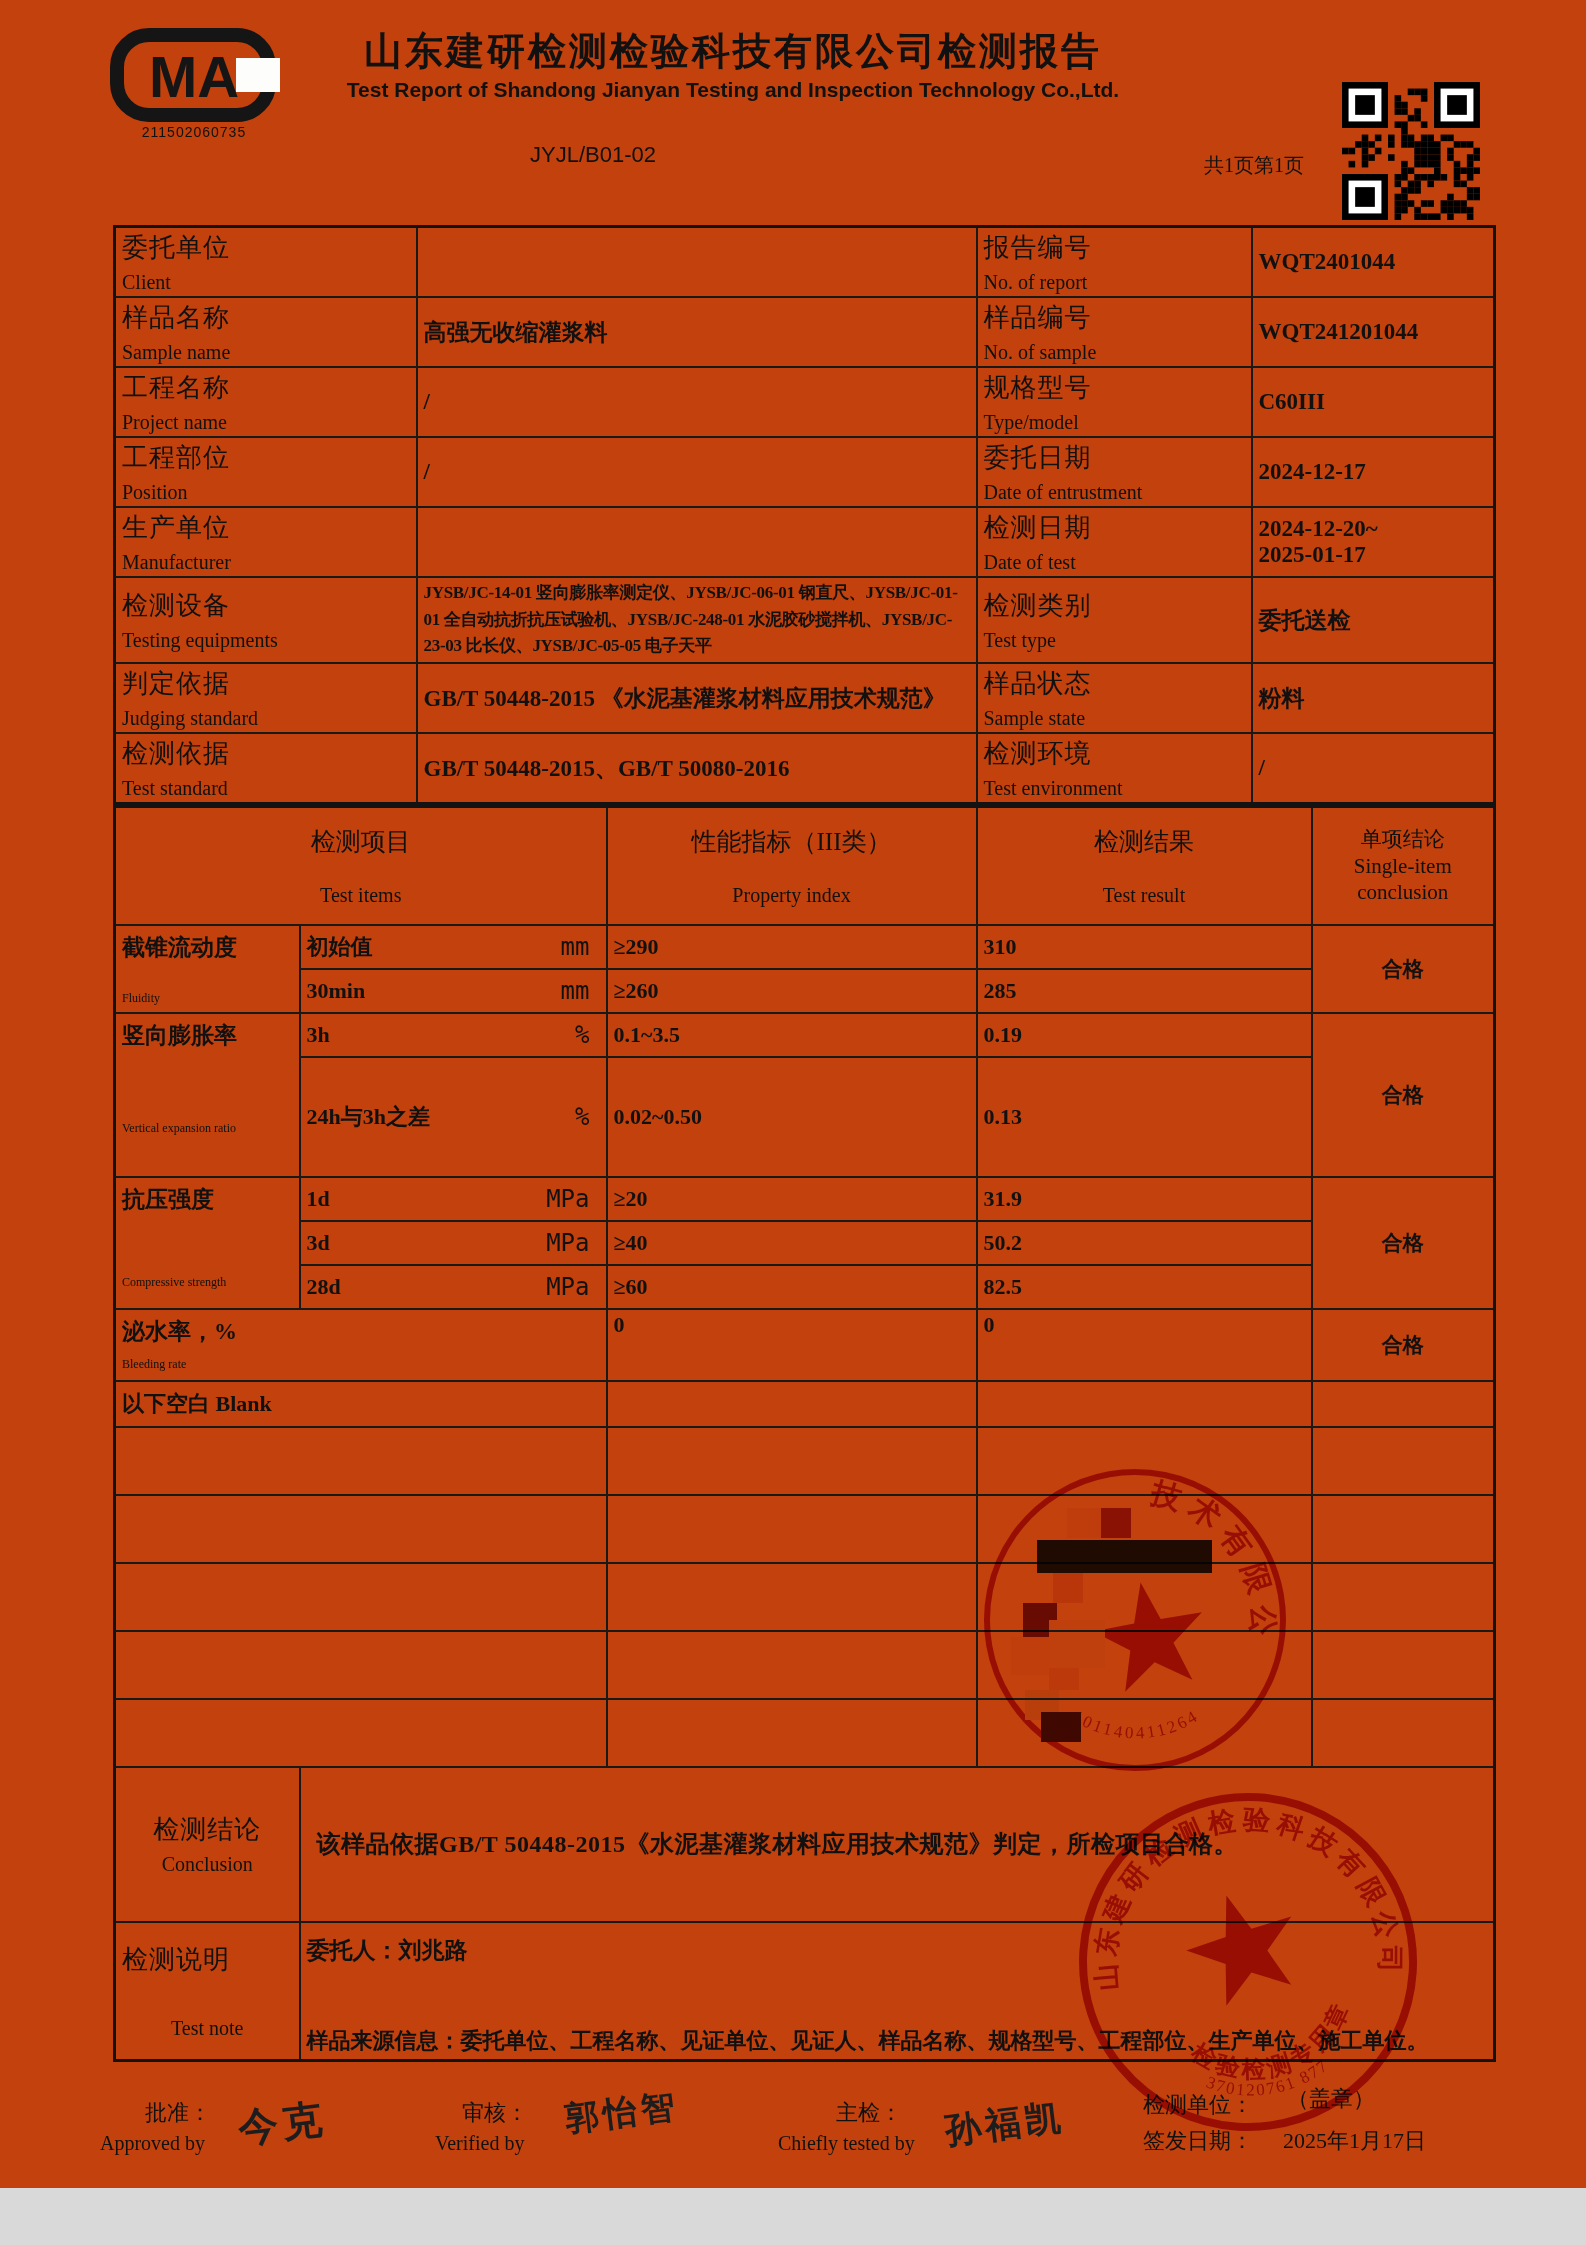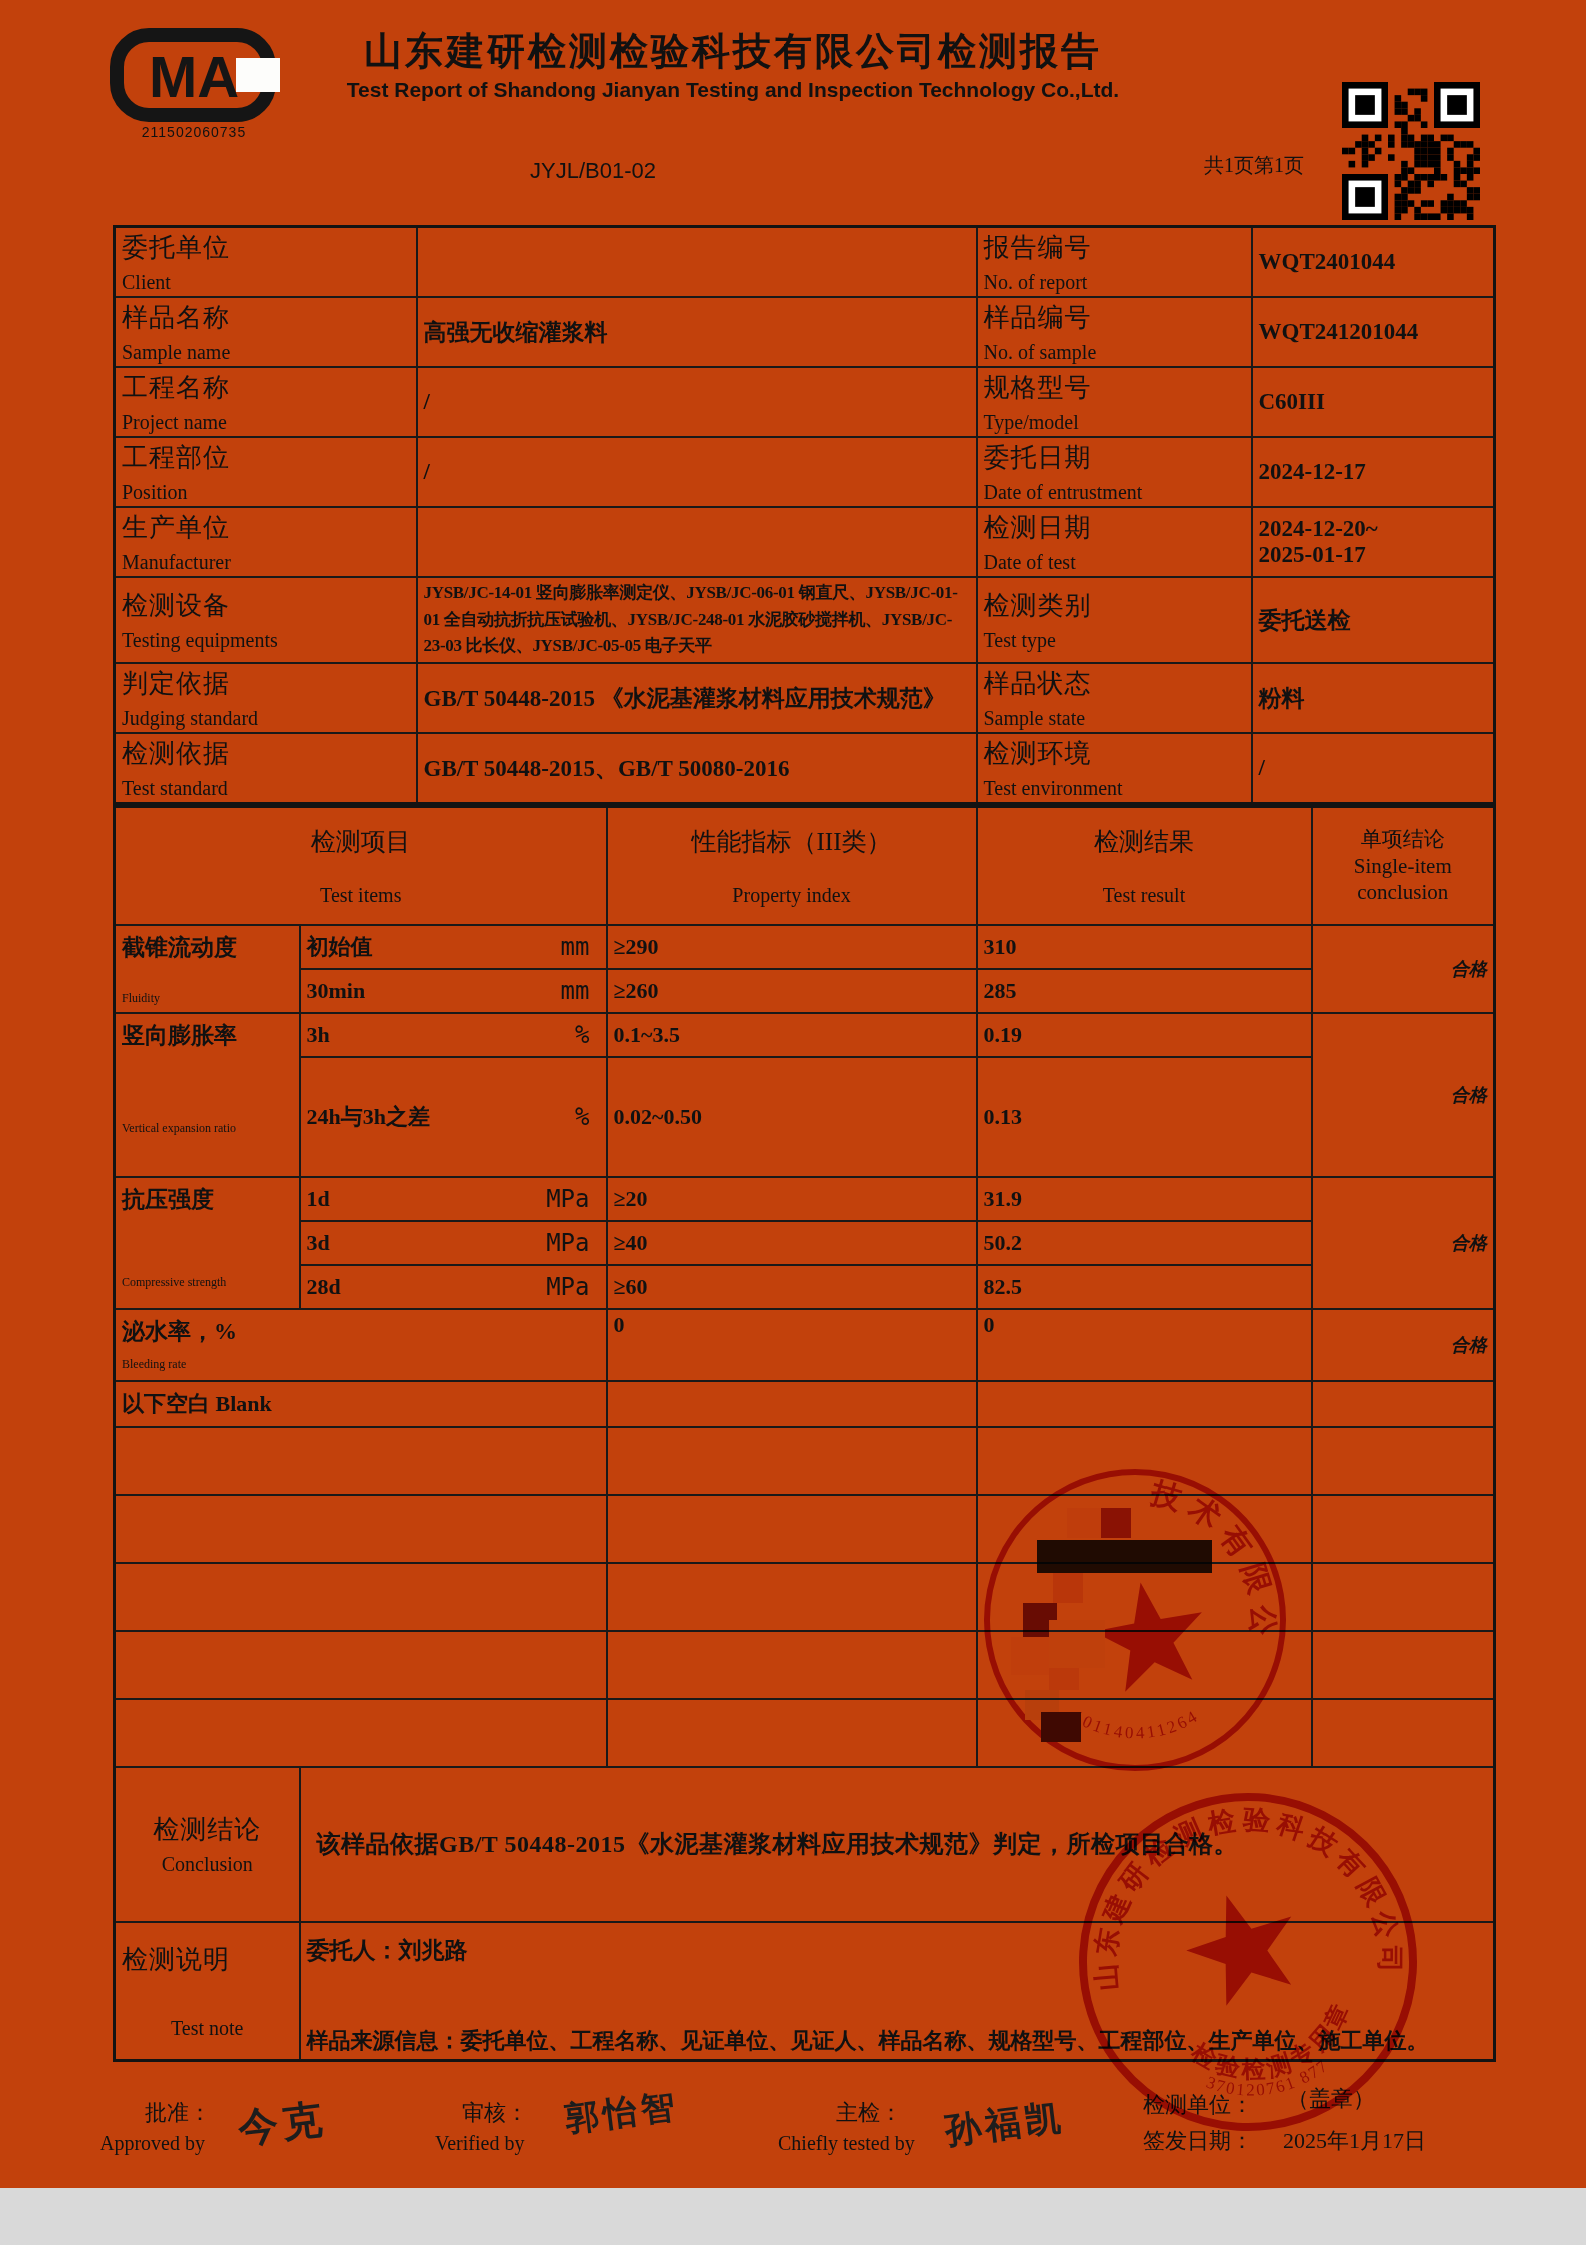--- a/index.html
+++ b/index.html
@@ -6,21 +6,21 @@
   .page{position:relative;width:1586px;height:2188px;background:#c2410c;overflow:hidden;
         font-family:"Liberation Serif","DejaVu Serif",serif;color:#111;}
   
   .hdr{position:relative;height:225px;}
   .cma{position:absolute;left:108px;top:28px;text-align:center;}
   .cma-num{font-size:14px;letter-spacing:1px;margin-top:-2px;font-family:"Liberation Sans",sans-serif;}
   .title-cn{position:absolute;left:0;right:120px;top:26px;text-align:center;font-size:38px;font-weight:bold;letter-spacing:3px;}
   .title-en{position:absolute;left:0;right:120px;top:78px;text-align:center;font-size:21px;font-weight:bold;
             font-family:"Liberation Sans",sans-serif;}
   .form-code{position:absolute;left:0;right:400px;top:142px;text-align:center;font-size:22px;
-             font-family:"Liberation Sans",sans-serif;margin-top:16px;}
+             font-family:"Liberation Sans",sans-serif;}
   .pages-note{position:absolute;left:1204px;top:152px;font-size:20px;}
   .qr{position:absolute;left:1340px;top:82px;}
   
   table{border-collapse:collapse;table-layout:fixed;margin-left:113px;width:1380px;}
   td{border:2px solid #191919;padding:2px 6px;vertical-align:middle;box-sizing:border-box;overflow:hidden;}
   table{border:3px solid #131313;}
   .lcn{font-size:26px;letter-spacing:1px;}
   .len{font-size:20px;margin-top:6px;}
   .val{font-size:23px;font-weight:600;}
   .val-sm{font-size:17px;font-weight:600;line-height:1.55;letter-spacing:-0.3px;}
@@ -29,21 +29,21 @@
   .he{font-size:20px;text-align:center;margin-top:26px;}
   .conc-h div{font-size:21px;text-align:center;line-height:1.25;}
   .gcell{vertical-align:top;}
   .gcn{font-size:23px;font-weight:600;padding-top:4px;}
   .gen{font-size:12px;}
   .gflex{display:flex;flex-direction:column;justify-content:space-between;height:100%;}
   .sub{display:flex;justify-content:space-between;align-items:center;}
   .sub .it{font-size:22px;font-weight:600;}
   .sub .un{font-size:24px;font-weight:400;padding-right:10px;font-family:"DejaVu Sans Mono",monospace;text-align:center;}
   .num{font-size:22px;font-weight:600;}
-  .conc{font-size:18px;text-align:right;font-weight:600;font-style:italic;}
+  .conc{font-size:21px;text-align:center;font-weight:600;}
   .concl-text{font-size:24px;font-weight:600;letter-spacing:0.5px;padding-left:16px;}
   .note-cell{vertical-align:top;}
   .note-l1{font-size:23px;font-weight:600;padding-top:10px;}
   .note-l2{font-size:22px;font-weight:600;margin-top:58px;line-height:1.5;}
   
   .footer{position:absolute;left:0;top:2090px;width:1586px;height:155px;}
   .footer .lab{position:absolute;font-size:22px;}
   .footer .lab-en{position:absolute;font-size:20px;}
   .sig{position:absolute;font-size:40px;font-weight:700;color:#1d1d1d;transform:rotate(-7deg);
        font-family:"DejaVu Serif",serif;letter-spacing:4px;}

